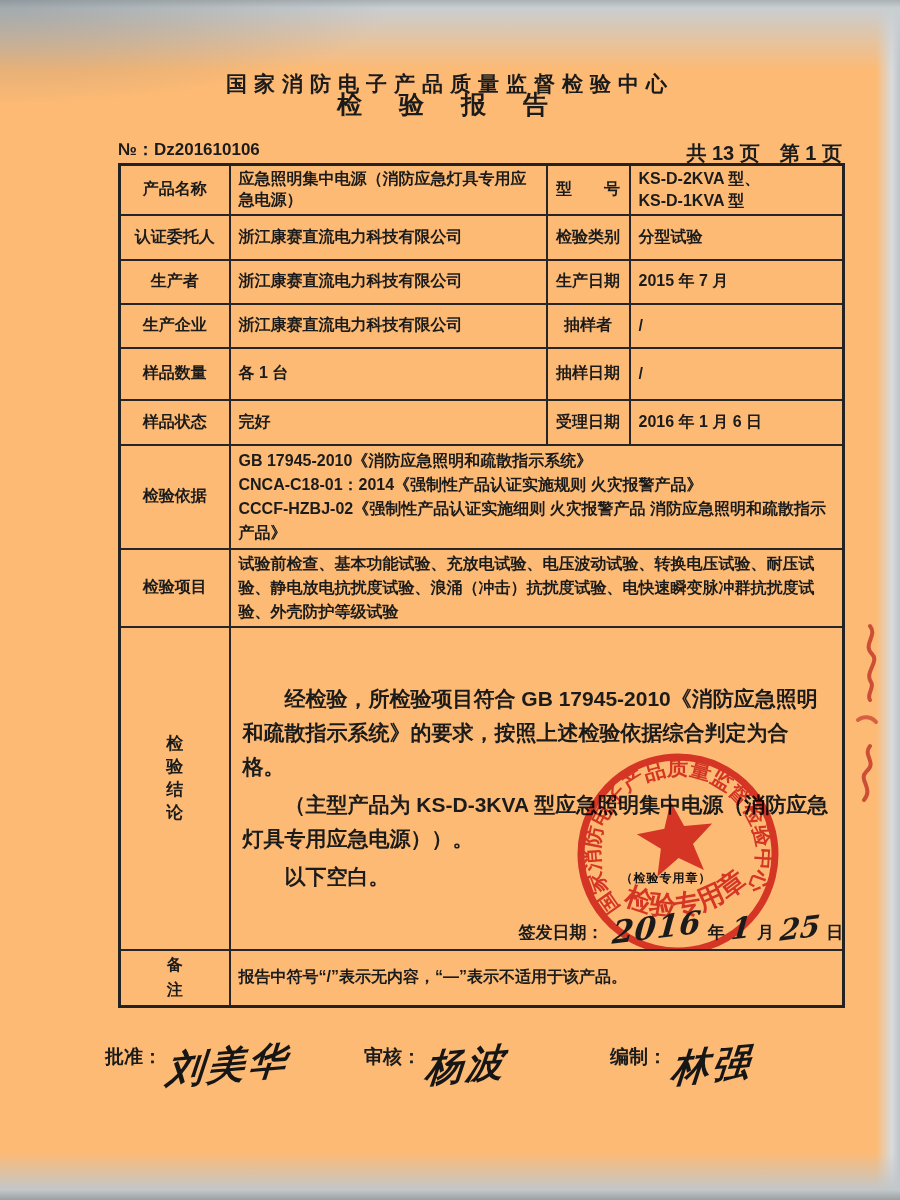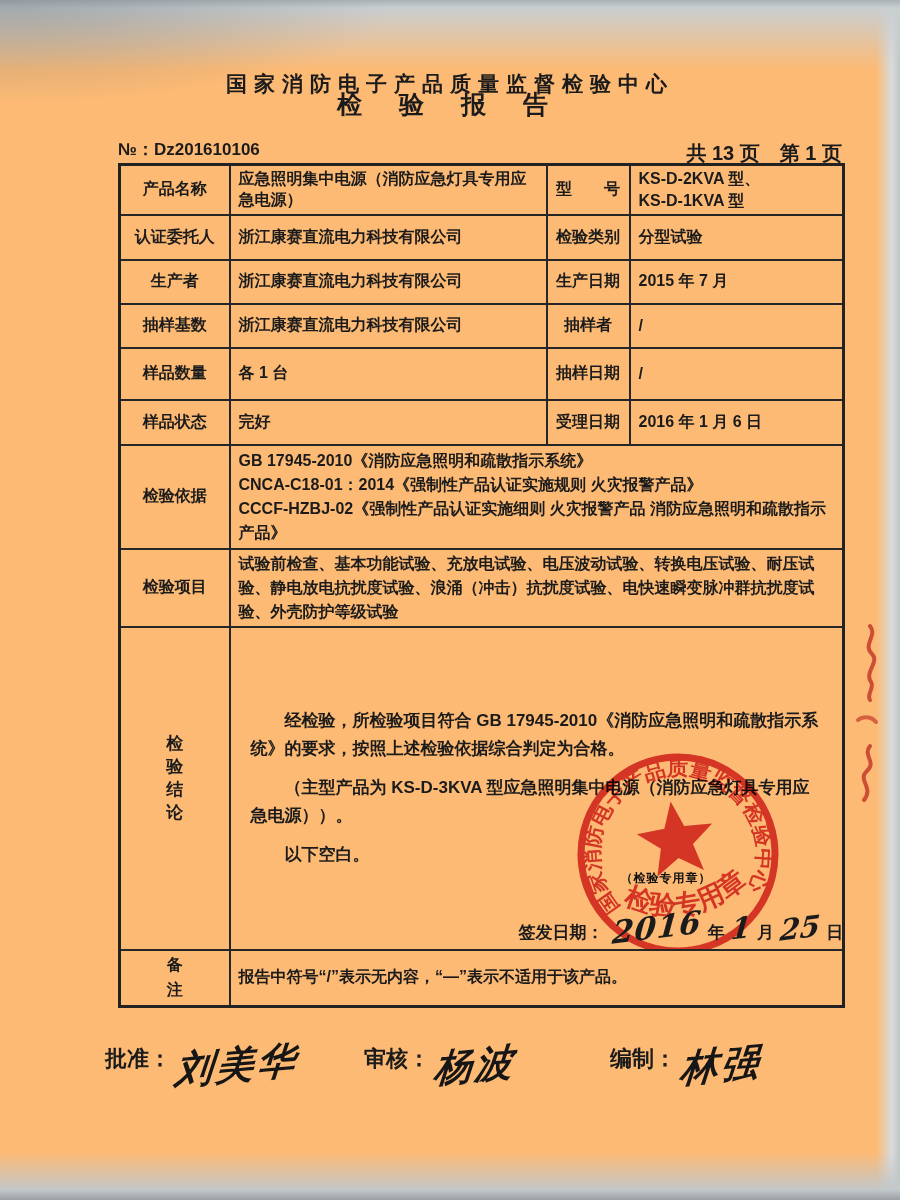--- a/index.html
+++ b/index.html
@@ -27,37 +27,37 @@
   td.pre{white-space:pre-line;line-height:1.35;}
   td.top{vertical-align:middle;line-height:1.5;}
 
   td.vlabel{padding:0;}
   .vstack{display:flex;flex-direction:column;align-items:center;height:100%;
     justify-content:space-between;font-weight:700;font-size:17px;}
   .vstack.concl{padding:42px 0 62px;box-sizing:border-box;}
   .vstack.remark{justify-content:center;gap:4px;font-size:16px;padding:2px 0;}
 
   td.concl-cell{position:relative;vertical-align:top;padding:8px 10px 6px 10px;}
-  .concl-cell p{margin:12px;line-height:1.62;font-size:17px;font-weight:600;}
+  .concl-cell p{margin:4px;line-height:1.62;font-size:21px;font-weight:600;}
   .indent{text-indent:2em;}
 
   .stamp-wrap{position:absolute;left:342px;top:121px;width:210px;height:210px;
     transform:rotate(-8deg);opacity:.88;mix-blend-mode:multiply;z-index:2;}
   .stamp-note{position:absolute;left:390px;top:242px;font-size:12px;font-weight:700;
     color:#101010;z-index:3;letter-spacing:1px;}
   .sign-line{position:absolute;left:288px;top:284px;width:316px;display:flex;
     align-items:baseline;z-index:4;font-size:17px;font-weight:700;white-space:nowrap;}
   .hw{font-family:"DejaVu Serif",serif;font-style:italic;font-weight:700;
     display:inline-block;transform:rotate(-7deg) skewX(-12deg);line-height:1;}
   .hw-year{font-size:31px;margin:0 6px 0 8px;letter-spacing:1px;}
   .hw-num{font-size:29px;margin:0 6px;}
 
   .footer-sign{position:absolute;top:1044px;left:0;width:900px;z-index:1;}
   .sign-group{position:absolute;display:flex;align-items:flex-start;}
-  .sign-label{font-size:22px;font-weight:700;padding-top:0;}
+  .sign-label{font-size:19px;font-weight:700;padding-top:0;}
   .sig{font-family:"DejaVu Serif",serif;font-style:italic;font-weight:700;font-size:38px;
     display:inline-block;transform:rotate(-5deg) skewX(-10deg);letter-spacing:3px;
     margin-left:4px;color:#161616;line-height:1.1;}
   .g1{left:105px;} .g2{left:364px;} .g3{left:610px;}
 
   .margin-mark{position:absolute;z-index:1;}
 </style>
 </head>
 <body>
 
@@ -90,21 +90,21 @@
       <td class="lbl">检验类别</td>
       <td>分型试验</td>
     </tr>
     <tr style="height:44px">
       <td class="lbl">生产者</td>
       <td>浙江康赛直流电力科技有限公司</td>
       <td class="lbl">生产日期</td>
       <td>2015 年 7 月</td>
     </tr>
     <tr style="height:44px">
-      <td class="lbl">抽样基数</td>
+      <td class="lbl">生产企业</td>
       <td>浙江康赛直流电力科技有限公司</td>
       <td class="lbl">抽样者</td>
       <td>/</td>
     </tr>
     <tr style="height:52px">
       <td class="lbl">样品数量</td>
       <td>各 1 台</td>
       <td class="lbl">抽样日期</td>
       <td>/</td>
     </tr>

